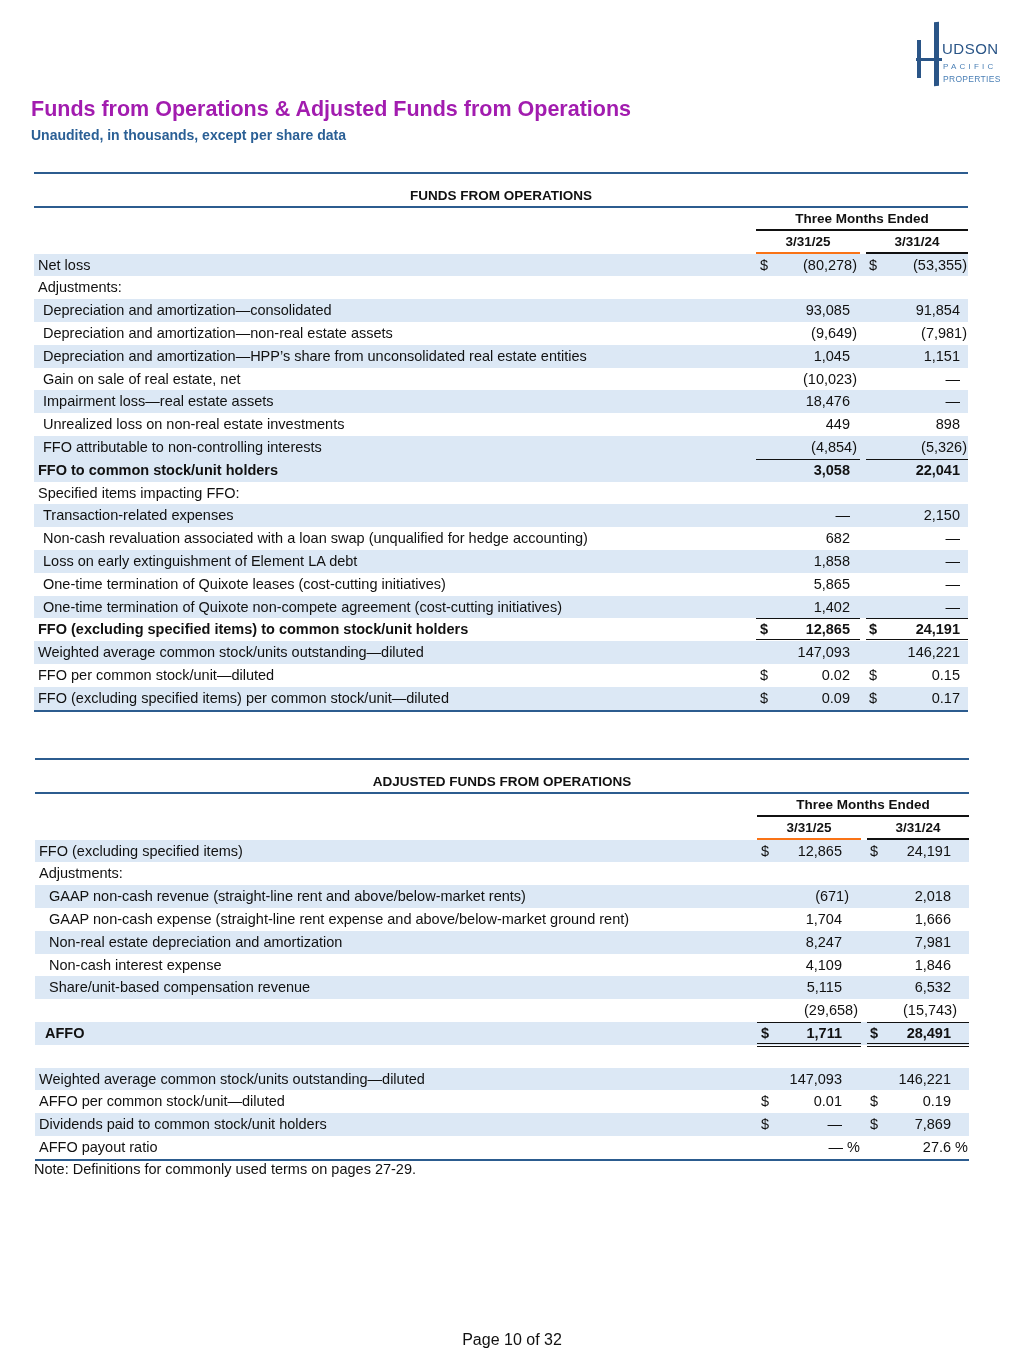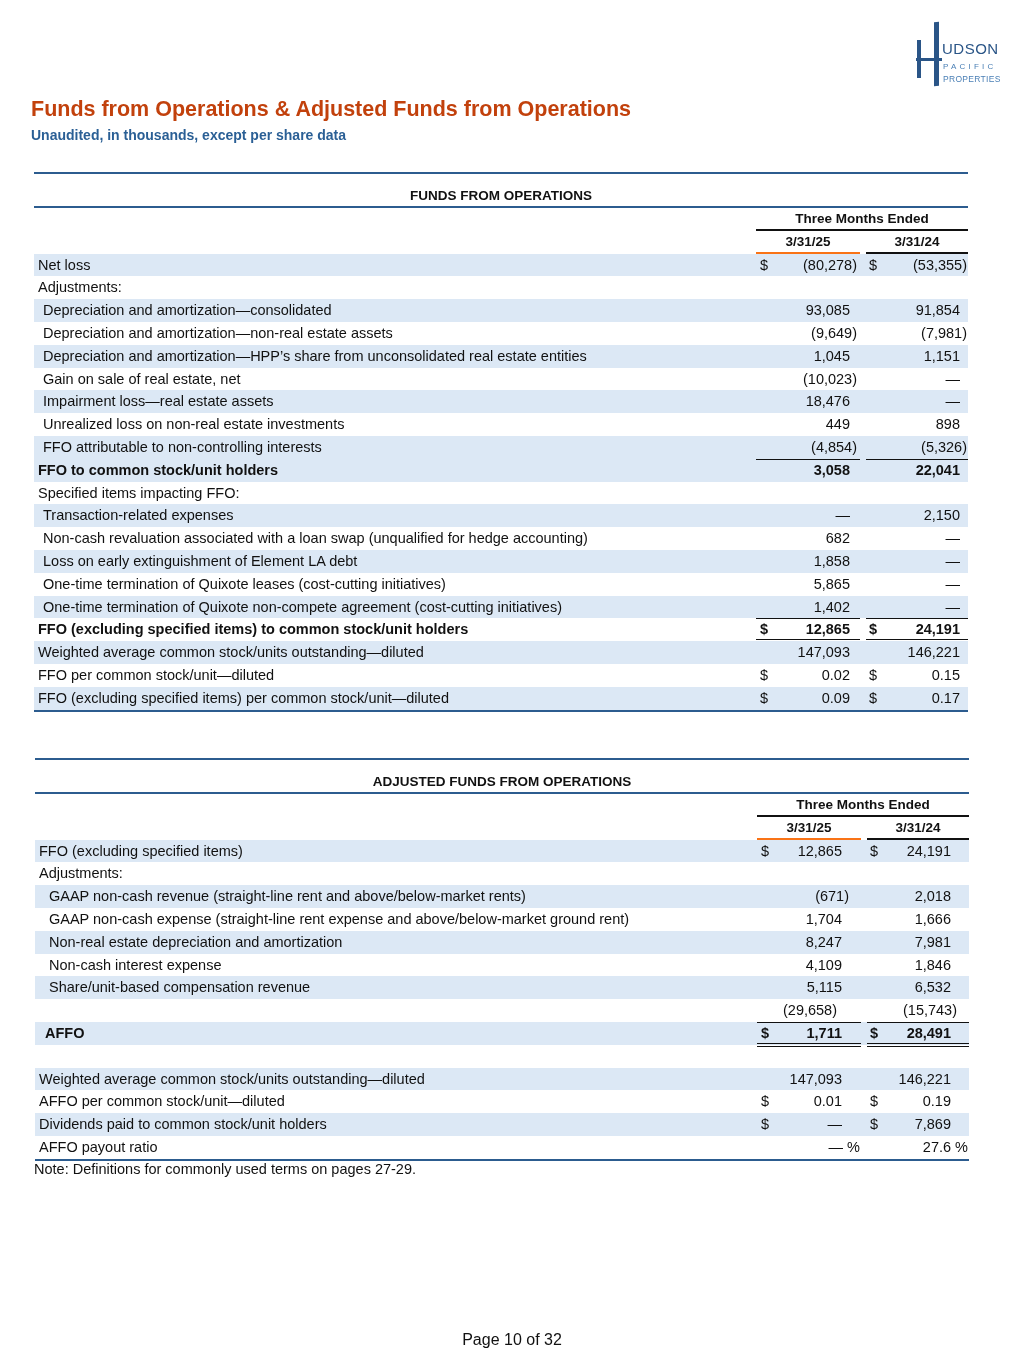--- a/index.html
+++ b/index.html
@@ -4,21 +4,21 @@
 <style>
   html, body { margin: 0; padding: 0; background: #ffffff; }
   body { width: 1024px; height: 1365px; position: relative; font-family: "Liberation Sans", sans-serif; color: #111; overflow: hidden; }
   .logo { position: absolute; left: 914px; top: 20px; width: 90px; height: 68px; }
   .logo .bar-v { position: absolute; left: 20px; top: 2px; width: 5px; height: 64px; background: #2a5587; transform: skewY(-8deg); }
   .logo .bar-v2 { position: absolute; left: 3px; top: 20px; width: 4px; height: 38px; background: #2a5587; }
   .logo .bar-h { position: absolute; left: 2px; top: 38px; width: 26px; height: 3px; background: #2a5587; }
   .logo .t1 { position: absolute; left: 28px; top: 20px; font-size: 15px; color: #2a5587; letter-spacing: 0.5px; }
   .logo .t2 { position: absolute; left: 29px; top: 42px; font-size: 8px; color: #4a7fb5; letter-spacing: 3.2px; }
   .logo .t3 { position: absolute; left: 29px; top: 54px; font-size: 8.5px; color: #4a7fb5; letter-spacing: 0.3px; }
-  .title { position: absolute; left: 31px; top: 97px; font-size: 21.5px; font-weight: bold; color: #c2410c; }
+  .title { position: absolute; left: 31px; top: 97px; font-size: 21.5px; font-weight: bold; color: #a21caf; }
   .subtitle { position: absolute; left: 31px; top: 127px; font-size: 14px; font-weight: bold; color: #2a5f95; }
 
   .tbl { position: absolute; left: 34px; width: 934px; }
   .tbl .sec-head { border-top: 2px solid #2c5c8f; border-bottom: 2px solid #2c5c8f; height: 20px; margin-top: 2px; text-align: center; font-size: 13.5px; font-weight: bold; line-height: 20px; padding-top: 12px;}
   .row { position: relative; height: 22.8px; font-size: 14.5px; line-height: 22.8px; }
   .row.shade { background: #dce8f5; }
   .row .lbl { position: absolute; left: 4px; white-space: nowrap; }
   .row .lbl.ind { left: 9px; }
   .row.bold { font-weight: bold; }
   .row .cur1 { position: absolute; left: 726px; }
@@ -225,21 +225,21 @@
     <span class="lbl ind">Non-cash interest expense</span>
     <span class="v1">4,109</span>
     <span class="v2">1,846</span>
   </div>
   <div class="row shade">
     <span class="lbl ind">Share/unit-based compensation revenue</span>
     <span class="v1">5,115</span>
     <span class="v2">6,532</span>
   </div>
   <div class="row">
-    <span class="v1" style="right:132px">(29,658)</span>
+    <span class="v1" style="right:111px">(29,658)</span>
     <span class="v2" style="right:12px">(15,743)</span>
   </div>
   <div class="row shade bold">
     <div class="ul1 top-line"></div>
     <div class="ul2 top-line"></div>
     <div class="ul1 dbl-line"></div>
     <div class="ul2 dbl-line"></div>
     <span class="lbl bind">AFFO</span>
     <span class="cur1">$</span>
     <span class="v1">1,711</span>

